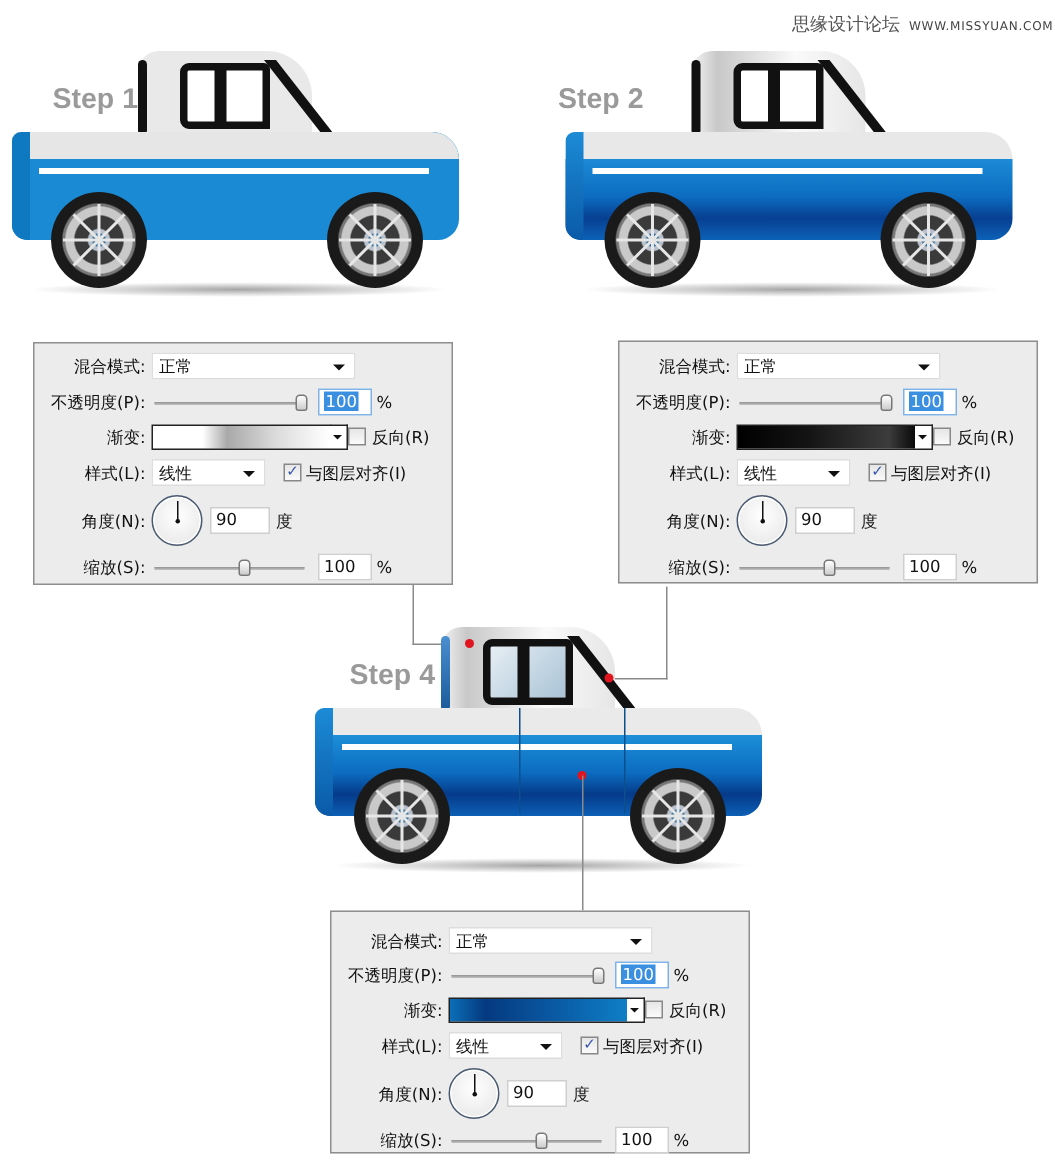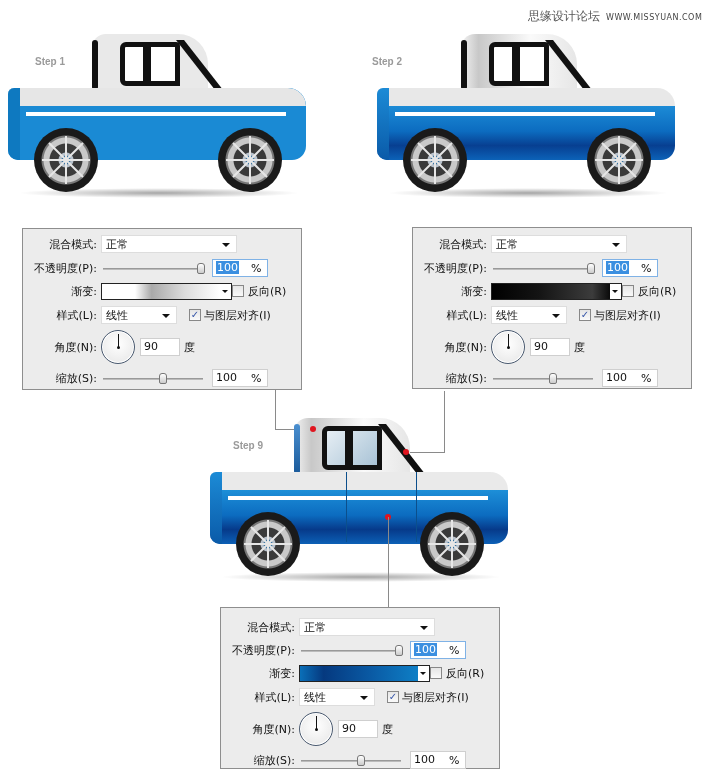--- a/index.html
+++ b/index.html
@@ -2,21 +2,21 @@
 <html><head>
 <meta charset="utf-8">
 <style>
   * { box-sizing: border-box; margin: 0; padding: 0; }
   html, body { width: 703px; height: 781px; background: #ffffff; overflow: hidden; }
   body { position: relative; font-family: "DejaVu Sans", sans-serif; }
 
   .watermark { position: absolute; left: 528px; top: 8px; font-size: 12px; color: #555; white-space: nowrap; }
   .watermark .wm-site { font-size: 8px; letter-spacing: 0.5px; margin-left: 6px; color: #444; }
 
-  .step-label { position: absolute; font-family: "Liberation Sans", sans-serif; font-weight: bold; font-size: 10px; color: #9a9a9a; }
+  .step-label { position: absolute; font-family: "Liberation Sans", sans-serif; font-weight: bold; font-size: 19px; color: #9a9a9a; }
 
   
   .truck { position: absolute; width: 300px; height: 170px; }
   .truck .shadow { position: absolute; left: 10px; right: 8px; bottom: 2px; height: 10px; border-radius: 50%;
       background: radial-gradient(ellipse at center, rgba(0,0,0,0.35) 0%, rgba(0,0,0,0.0) 70%); }
   .truck .cab { position: absolute; left: 84px; top: 4px; width: 116px; height: 58px;
       background: #e9e9e9; border-radius: 14px 30px 0 0; }
   .truck .cab-back { position: absolute; left: 84px; top: 10px; width: 6px; height: 50px; background: #111; border-radius: 3px; }
   .truck .window { position: absolute; left: 112px; top: 12px; width: 60px; height: 44px; border: 5px solid #111; border-radius: 6px 4px 0 6px; background: #fff; }
   .truck .pillar { position: absolute; left: 135px; top: 12px; width: 8px; height: 44px; background: #111; }
@@ -48,21 +48,21 @@
   
   .panel { position: absolute; width: 280px; height: 162px; background: #ececec; border: 1px solid #8e8e8e;
       font-family: "DejaVu Sans", sans-serif; font-size: 11px; color: #111; }
   .panel .row { position: absolute; left: 0; height: 20px; display: flex; align-items: center; }
   .panel .lbl { position: absolute; right: 204px; text-align: right; white-space: nowrap; }
   .panel .select { position: absolute; left: 78px; width: 136px; height: 18px; background: #fff; border: 1px solid #ddd; padding-left: 4px; line-height: 17px; }
   .panel .select.small { width: 76px; }
   .panel .arrow { position: absolute; right: 6px; top: 7px; width: 0; height: 0; border-left: 4px solid transparent; border-right: 4px solid transparent; border-top: 4px solid #111; }
   .panel .slider { position: absolute; left: 80px; width: 100px; height: 2px; background: #bbb; border-top: 1px solid #999; }
   .panel .thumb { position: absolute; width: 8px; height: 11px; border: 1px solid #777; border-radius: 3px 3px 2px 2px; background: linear-gradient(#fff, #ccc); top: -6px; }
-  .panel .num { position: absolute; width: 56px; height: 18px; background: #fff; border: 1px solid #cfcfcf; padding-left: 3px; line-height: 16px; }
+  .panel .num { position: absolute; width: 36px; height: 18px; background: #fff; border: 1px solid #cfcfcf; padding-left: 3px; line-height: 16px; }
   .panel .num.sel span { background: #3b8fe0; color: #fff; padding: 0 1px; }
   .panel .num.sel { border-color: #7fb2e6; }
   .panel .pct { position: absolute; }
   .panel .grad { position: absolute; left: 78px; width: 120px; height: 17px; border: 1px solid #222; }
   .panel .grad-drop { position: absolute; left: 197px; width: 12px; height: 17px; border: 1px solid #222; border-left: none; background: #fff; }
   .panel .grad-drop::after { content: ""; position: absolute; left: 2px; top: 6px; border-left: 3px solid transparent; border-right: 3px solid transparent; border-top: 3px solid #111; }
   .panel .chk { position: absolute; width: 12px; height: 12px; border: 1px solid #888; background: linear-gradient(#e6e6e6, #fafafa); font-size: 10px; line-height: 10px; text-align: center; color: #3454a8; }
   .panel .chk-lbl { position: absolute; white-space: nowrap; }
   .panel .dial { position: absolute; left: 78px; width: 34px; height: 34px; border-radius: 50%; border: 1px solid #4a5a70; background: radial-gradient(circle at 50% 40%, #fff, #e4e4e4); box-shadow: inset 0 0 0 1px #fff; }
   .panel .dial .needle { position: absolute; left: 16px; top: 3px; width: 1px; height: 14px; background: #111; }
@@ -217,21 +217,21 @@
     <div class="num" style="left:189px; top:1px;"><span>100</span></div>
     <span class="pct" style="left:228px;">%</span>
   </div>
 </div>
 
 <div class="connector" style="left:275px; top:390px; width:1px; height:40px;"></div>
 <div class="connector" style="left:275px; top:429px; width:38px; height:1px;"></div>
 <div class="connector" style="left:444px; top:391px; width:1px; height:62px;"></div>
 <div class="connector" style="left:406px; top:452px; width:39px; height:1px;"></div>
 
-<div class="step-label" style="left:233px; top:440px;">Step 9</div>
+<div class="step-label" style="left:233px; top:440px;">Step 4</div>
 <div class="truck v3" style="left:210px; top:414px;">
   <div class="shadow"></div>
   <div class="cab"></div>
   <div class="cab-back" style="background:linear-gradient(#4a8fd0,#1a5a9a);"></div>
   <div class="window"></div>
   <div class="pillar"></div>
   <div class="windshield"></div>
   <div class="body">
     <div class="stripe"></div>
     <div class="tailgate" style="background:linear-gradient(#1c8bd6,#0a5aa8);"></div>

